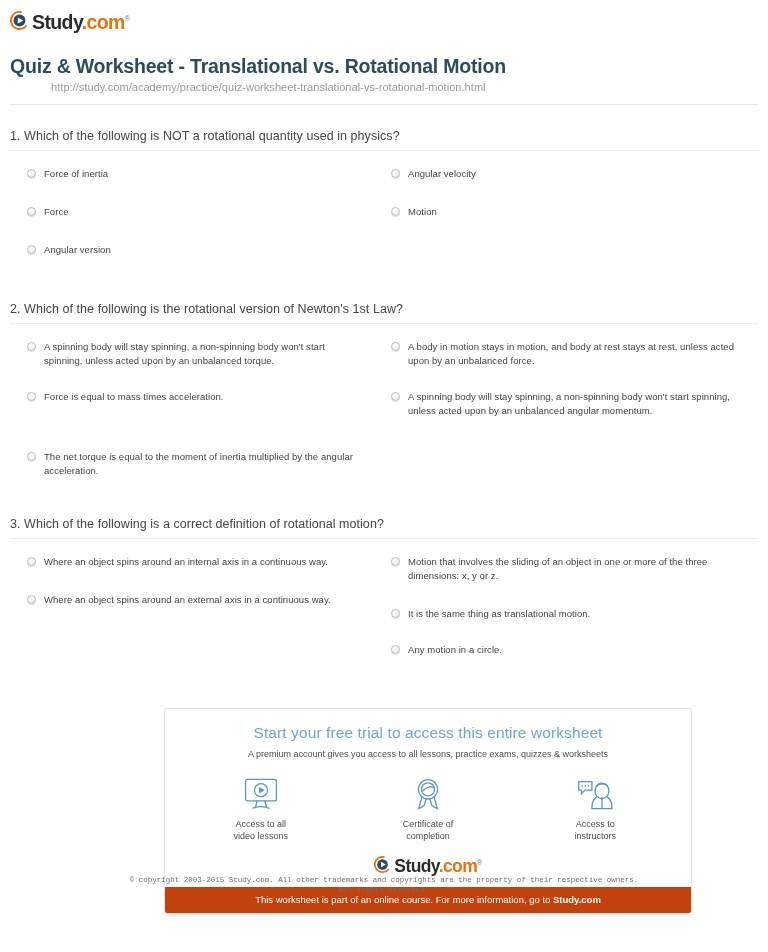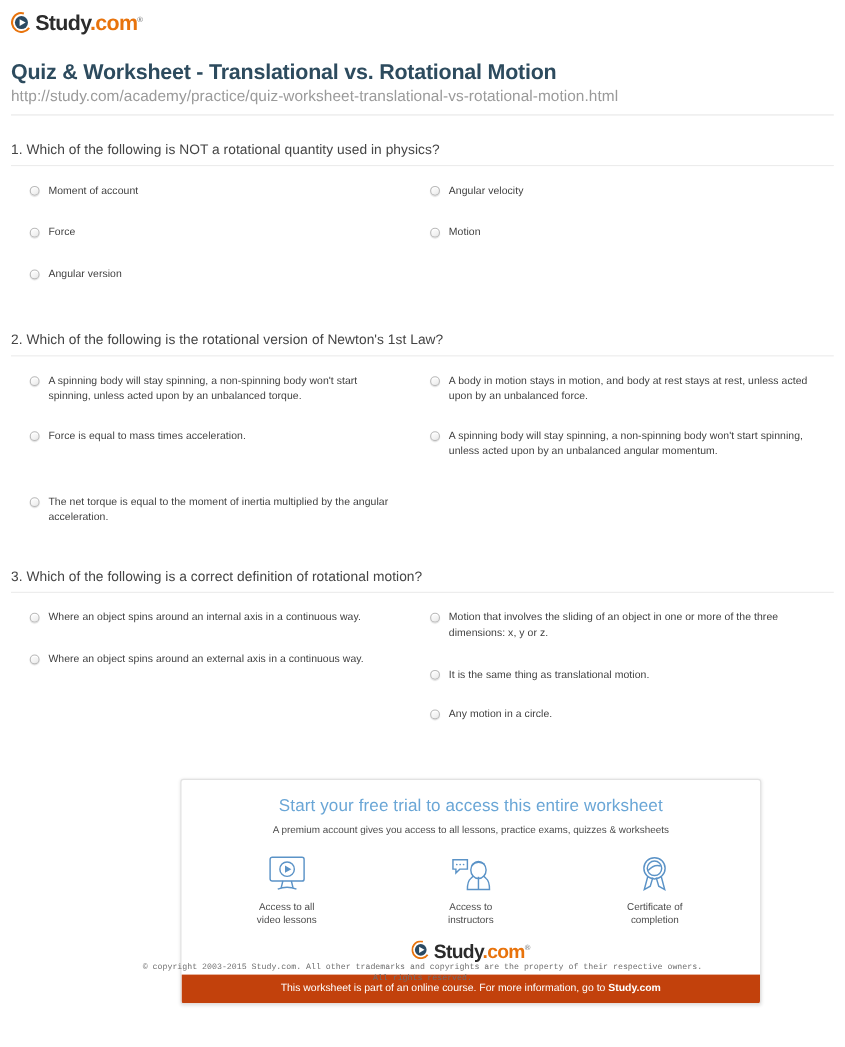--- a/index.html
+++ b/index.html
@@ -64,25 +64,26 @@
   }
   .doc-title {
     font-size: 19.5px;
     font-weight: bold;
     color: #2d4b5e;
     letter-spacing: -0.2px;
     line-height: 24px;
     margin: 0;
   }
   .doc-url {
-    font-size: 14px;
+    font-size: 11px;
     color: #9a9a9a;
     margin-top: 4px;
     letter-spacing: 0.05px;
     line-height: 11px;
+    margin-left: 41px;
   }
   .header-rule {
     position: absolute;
     left: 10px;
     right: 10px;
     top: 104px;
     height: 1px;
     background: #e7e7e7;
   }
 
@@ -258,21 +259,21 @@
   <div class="header-rule"></div>
 
   <div class="questions">
 
     <div class="question" id="q1">
       <div class="q-text">1. Which of the following is NOT a rotational quantity used in physics?</div>
       <div class="q-options">
         <div class="col col-left">
           <label class="option">
             <span class="radio"></span>
-            <span class="opt-text">Moment of account</span>
+            <span class="opt-text">Force of inertia</span>
           </label>
           <label class="option">
             <span class="radio"></span>
             <span class="opt-text">Force</span>
           </label>
           <label class="option">
             <span class="radio"></span>
             <span class="opt-text">Angular version</span>
           </label>
         </div>
@@ -372,56 +373,56 @@
             <path d="M19 31 L17 39 M29 31 L31 39"></path>
             <path d="M13 40.5 Q24 36 35 40.5"></path>
           </svg>
         </div>
         <div class="feature-label">
           <span>Access to all</span><br>
           <span>video lessons</span>
         </div>
       </div>
 
+
+      <div class="feature">
+        <div class="feature-icon">
+          <svg width="38" height="34" viewBox="0 0 48 44" fill="none" stroke="#5b93c7" stroke-width="1.7">
+            <circle cx="24" cy="16" r="12.5"></circle>
+            <circle cx="24" cy="16" r="8.5"></circle>
+            <path d="M16.5 18.5 Q24 10.5 31.5 13.5"></path>
+            <path d="M16 26 L12 41 L19 37 L22 27"></path>
+            <path d="M32 26 L36 41 L29 37 L26 27"></path>
+          </svg>
+        </div>
+        <div class="feature-label">
+          <span>Certificate of</span><br>
+          <span>completion</span>
+        </div>
+      </div>
 
       <div class="feature">
         <div class="feature-icon">
           <svg width="38" height="34" viewBox="0 0 48 44" fill="none" stroke="#5b93c7" stroke-width="1.7">
             <path d="M3 6 H20 V17 H11 L6.5 21.5 V17 H3 Z"></path>
             <circle cx="7.5" cy="11.5" r="1" fill="#5b93c7" stroke="none"></circle>
             <circle cx="11.5" cy="11.5" r="1" fill="#5b93c7" stroke="none"></circle>
             <circle cx="15.5" cy="11.5" r="1" fill="#5b93c7" stroke="none"></circle>
             <path d="M24 18 a9 10 0 1 1 18 0 a9 10 0 1 1 -18 0"></path>
             <path d="M25 13 Q31 6 40 11"></path>
             <path d="M27 25 L24 28 Q20 31 20 41 H46 Q46 31 42 28 L39 25"></path>
             <path d="M33 26 V41"></path>
           </svg>
         </div>
         <div class="feature-label">
           <span>Access to</span><br>
           <span>instructors</span>
         </div>
       </div>
 
-      <div class="feature">
-        <div class="feature-icon">
-          <svg width="38" height="34" viewBox="0 0 48 44" fill="none" stroke="#5b93c7" stroke-width="1.7">
-            <circle cx="24" cy="16" r="12.5"></circle>
-            <circle cx="24" cy="16" r="8.5"></circle>
-            <path d="M16.5 18.5 Q24 10.5 31.5 13.5"></path>
-            <path d="M16 26 L12 41 L19 37 L22 27"></path>
-            <path d="M32 26 L36 41 L29 37 L26 27"></path>
-          </svg>
-        </div>
-        <div class="feature-label">
-          <span>Certificate of</span><br>
-          <span>completion</span>
-        </div>
-      </div>
-
     </div>
 
     <div class="promo-logo">
       <span class="logo-mark">
         <svg width="17" height="17" viewBox="0 0 40 40" aria-hidden="true">
           <circle cx="20" cy="20" r="18" fill="none" stroke="#e8730c" stroke-width="4" stroke-dasharray="78 35" transform="rotate(35 20 20)"></circle>
           <circle cx="20" cy="20" r="12.5" fill="#2b4a63"></circle>
           <polygon points="16.5,13.5 28,20 16.5,26.5" fill="#ffffff"></polygon>
         </svg>
       </span>

